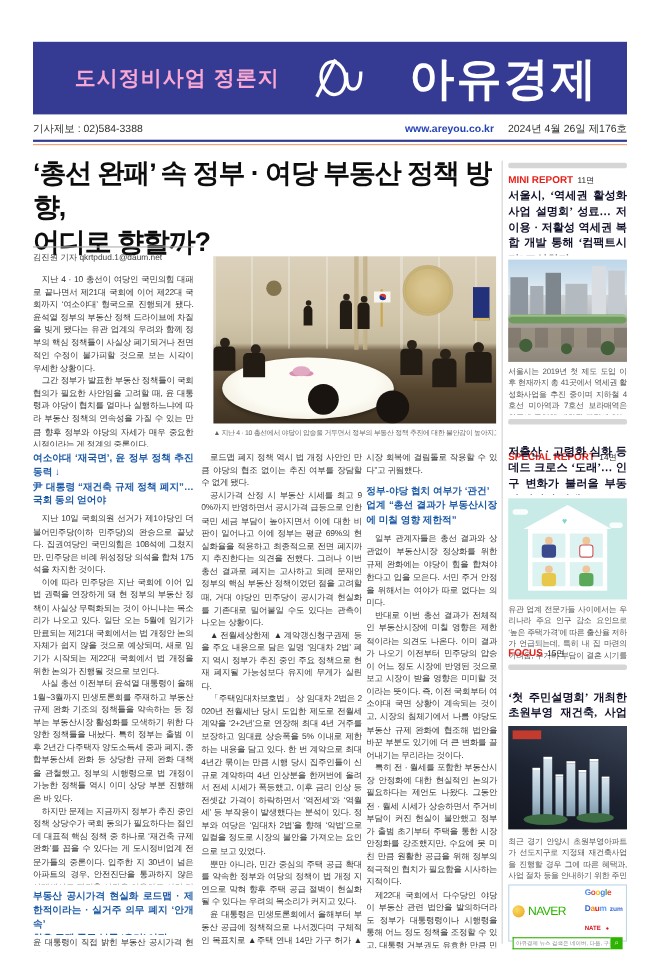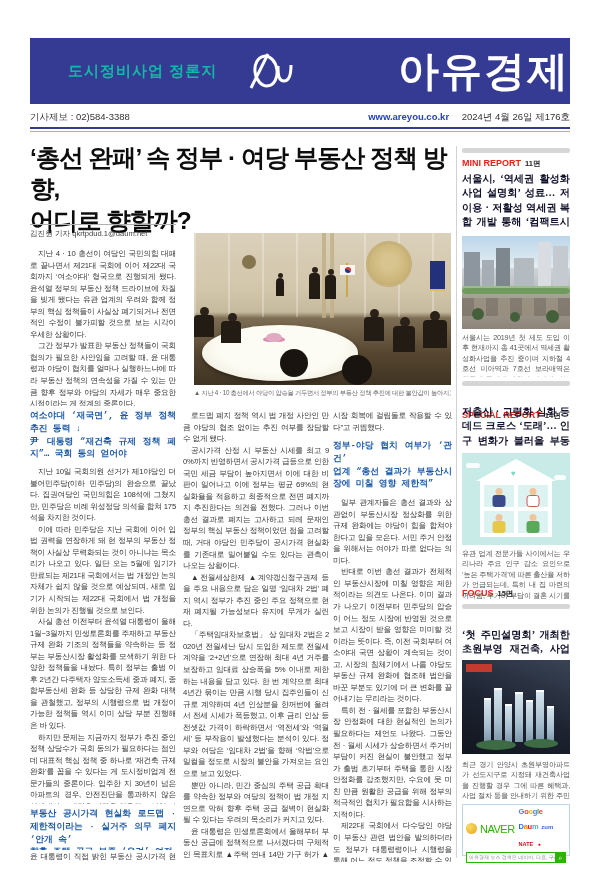--- a/index.html
+++ b/index.html
@@ -3,42 +3,42 @@
 <meta charset="utf-8">
 <style>
   * { margin:0; padding:0; box-sizing:border-box; }
   html,body { background:#ffffff; }
   body { width:600px; height:873px; position:relative; font-family:"Liberation Sans",sans-serif; color:#222; }
   .page { position:absolute; left:0; top:0; width:600px; height:873px; background:#fff; overflow:hidden; }
   .abs { position:absolute; }
 
   
   .banner { left:30px; top:38px; width:540px; height:66px; background:#353b92; display:flex; align-items:center; }
-  .tagline { margin-left:38px; color:#14b8a6; font-weight:700; font-size:15px; letter-spacing:1px; }
+  .tagline { margin-left:38px; color:#f9a8d4; font-weight:700; font-size:19px; letter-spacing:1px; }
   .logo-svg { margin-left:22px; }
-  .mast-title { margin-left:auto; color:#fff; font-weight:800; font-size:41px; letter-spacing:2px; }
+  .mast-title { margin-left:auto; margin-right:26px; color:#fff; font-weight:800; font-size:41px; letter-spacing:2px; }
   .inforow { left:30px; top:110px; width:540px; height:15px; font-size:9.5px; color:#333; display:flex; justify-content:space-between; align-items:center; }
   .site { color:#2643b4; font-weight:700; text-decoration:none; }
   .issue { color:#333; margin-left:10px; }
   .rule-navy { left:30px; top:127px; width:540px; height:2px; background:#353b92; }
   .rule-orange { left:30px; top:131px; width:540px; height:1px; background:#e89d72; }
 
   
   .headline { left:30px; top:142px; width:418px; font-size:24.5px; font-weight:800; color:#0d0d0d; line-height:1.28; letter-spacing:-1px; }
   .headline span { display:block; }
 
   .vdivider { left:456px; top:146px; width:1px; height:712px; background:#d2d2d2; }
 
   
   .byline { left:30px; top:224px; width:146px; border-top:1px solid #b0b0b0; padding-top:4px; font-size:7.6px; color:#444; }
   .body-text { font-size:7.7px; line-height:1.5; text-align:justify; color:#333; word-break:break-all; overflow:hidden; letter-spacing:-0.2px; }
   .body-text p { text-indent:8px; }
   .intro { left:30px; top:248px; width:146px; height:158px; }
   .subhead { color:#1d5aa6; font-weight:700; font-size:8.8px; line-height:1.45; word-break:break-all; text-align:justify; }
-  .subhead span { display:block;font-family:Liberation Mono, monospace; }
+  .subhead span { display:block; }
   .sh1 { left:30px; top:410px; width:146px; height:52px; overflow:hidden; }
   .col1 { left:30px; top:466px; width:146px; height:338px; }
   .sh2 { left:30px; top:808px; width:146px; height:42px; overflow:hidden; }
   .col1tail { left:30px; top:851px; width:146px; height:14px; }
   .col2 { left:183px; top:410px; width:146px; height:452px; }
   .col3 { left:333px; top:410px; width:119px; height:452px; overflow:hidden; }
   .col3 .body-text { overflow:visible; }
   .sh3 { margin:7px 0 6px 0; }
 
   
@@ -54,21 +54,21 @@
   .flag-navy { left:236px; top:28px; width:15px; height:30px; background:#23307a; border-bottom:2px solid #d9bc62; }
   .person { background:#221c15; border-radius:4px 4px 0 0; }
   .phead { border-radius:50%; background:#2a2219; }
   .table { left:8px; top:92px; width:156px; height:56px; border-radius:50%; background:radial-gradient(ellipse at 50% 40%, #fdfcf4 55%, #e7e2cf 100%); box-shadow:0 2px 4px rgba(0,0,0,.35); }
   .flower { left:72px; top:100px; width:16px; height:9px; border-radius:50%; background:#e2a9c2; box-shadow:-5px 2px 0 -2px #d98fb0, 5px 2px 0 -2px #d98fb0; }
   .fg-head { border-radius:50%; background:#191410; }
 
   
   .sb-bar { left:462px; width:108px; height:5px; background:#d6d6d6; border-radius:2px; }
   .sb-label { left:462px; width:108px; font-size:9px; font-weight:800; color:#e8211a; letter-spacing:0; }
-  .sb-label .pg { color:#222; font-weight:700; font-size:7.5px; margin-left:4px; }
+  .sb-label .pg { color:#222; font-weight:400; font-size:7.5px; margin-left:4px; }
   .sb-head { left:462px; width:108px; font-family:"Liberation Serif",serif; font-weight:700; font-size:10.2px; line-height:1.42; color:#12122c; text-align:justify; word-break:break-all; overflow:hidden; }
   .sb-body { left:462px; width:108px; font-size:7.2px; line-height:1.45; color:#555; text-align:justify; word-break:break-all; overflow:hidden; letter-spacing:-0.2px; }
 
   
   .img-city { left:462px; top:236px; width:108px; height:93px; overflow:hidden; background:linear-gradient(180deg,#bcd6e9 0%,#e4edf3 34%,#cfd3d6 35%,#b9bdc0 60%,#a8a49a 61%,#8e8579 100%); }
   .bldg { background:#98a0a8; }
   .walkway { left:0; top:50px; width:108px; height:8px; background:#6f9b5e; border-radius:4px; box-shadow:inset 0 2px 0 #9dbd8a; }
   .tree { border-radius:50%; background:#44603a; }
   .roofrow { left:0; top:62px; width:108px; height:18px; background:repeating-linear-gradient(90deg,#7d7468 0 12px,#988d7e 12px 24px); opacity:.8; }
 
@@ -86,21 +86,21 @@
   .img-render { left:462px; top:660px; width:108px; height:94px; overflow:hidden; background:linear-gradient(200deg,#3a4456 0%,#1c2230 55%,#12161f 100%); }
   .badge-red { left:4px; top:4px; width:26px; height:8px; background:#c23b2e; }
   .tower { border-top:2px solid #fff; background:linear-gradient(180deg,#d7e4ec 0%,#a9c0d0 60%,#7f99ab 100%); }
   .ground { border-radius:50%; background:#3c6b44; }
 
   
   .ad { left:462px; top:804px; width:108px; height:52px; border:1px solid #bcd6ea; background:#fff; padding:3px 3px 2px 3px; }
   .ad-row1 { display:flex; align-items:center; gap:3px; }
   .mascot { width:11px; height:11px; border-radius:50%; background:radial-gradient(circle at 35% 35%, #f8dc62, #e8a21f); flex:0 0 auto; }
   .naver { color:#2db400; font-weight:400; font-size:11px; letter-spacing:-0.5px; }
-  .ad-right { display:flex; flex-direction:column; line-height:1.05; margin-left:1px; }
+  .ad-right { display:flex; flex-direction:column; line-height:1.05; margin-left:14px; }
   .brand-sm { font-weight:700; font-size:7.5px; letter-spacing:-0.3px; white-space:nowrap; }
   .nate { color:#d6121c; font-weight:800; font-size:5.5px; }
   .natedot { color:#d6121c; font-size:5px; }
   .zum { color:#3a6cd4; font-weight:700; font-size:6px; margin-left:3px; }
   .d1{color:#3366e0}.d2{color:#ff8a00}.d3{color:#e02020}.d4{color:#5aa0ff}
   .g1{color:#4285F4}.g2{color:#EA4335}.g3{color:#FBBC05}.g4{color:#4285F4}.g5{color:#34A853}.g6{color:#EA4335}
   .searchbar { margin-top:3px; display:flex; align-items:stretch; height:11px; }
   .searchtext { flex:1; border:1px solid #2db400; border-right:none; font-size:5px; color:#888; padding:1px 2px; white-space:nowrap; overflow:hidden; background:#fff; }
   .searchbtn { width:11px; background:#2db400; color:#fff; font-size:7px; line-height:11px; text-align:center; border:none; }
 

